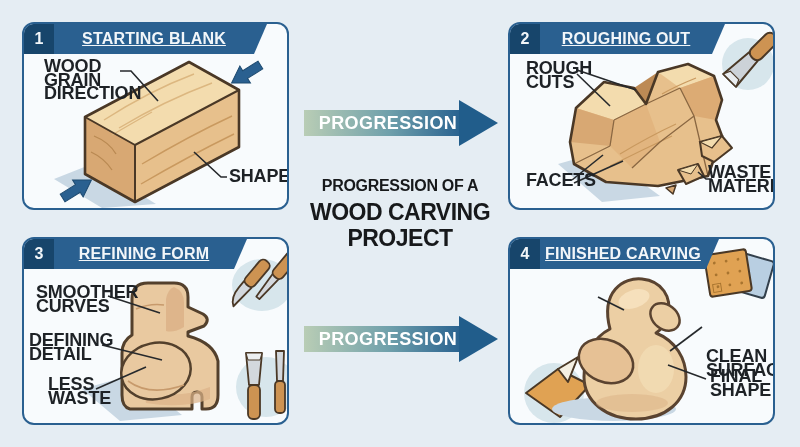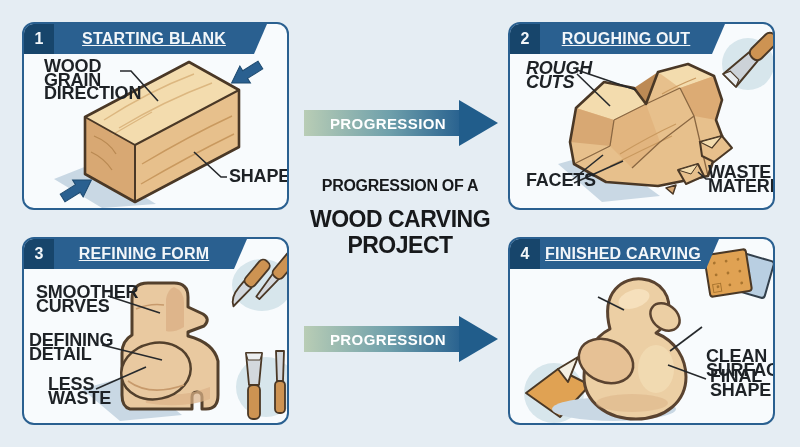--- a/index.html
+++ b/index.html
@@ -17,25 +17,25 @@
   .num{width:30px;display:flex;align-items:center;justify-content:center;background:#17456b;
        color:#f2f6f9;font-weight:bold;font-size:16px;border-top-left-radius:9px;}
   .ptitle{flex:1;display:flex;align-items:center;justify-content:center;color:#f2f6f9;
        font-weight:bold;font-size:16px;letter-spacing:0.2px;text-decoration:underline;}
   .lbl{position:absolute;z-index:3;font-size:18px;font-weight:bold;color:#1e2226;
        line-height:13.5px;letter-spacing:-0.2px;white-space:pre-line;}
 
   
   .center-title{position:absolute;left:290px;top:177px;width:220px;text-align:center;
        color:#17191b;z-index:4;}
-  .center-title .t1{font-size:16px;font-weight:bold;letter-spacing:-0.3px;margin-bottom:11px;}
+  .center-title .t1{font-size:16px;font-weight:bold;letter-spacing:-0.3px;margin-bottom:4px;}
   .center-title .t2{font-size:23px;font-weight:bold;letter-spacing:-0.5px;line-height:26px;}
   .flow-arrow{position:absolute;width:196px;height:50px;z-index:3;}
   .flow-label{position:absolute;width:156px;height:26px;display:flex;align-items:center;
-       justify-content:center;color:#ffffff;font-weight:bold;font-size:15px;
+       justify-content:center;color:#ffffff;font-weight:bold;font-size:18px;
        letter-spacing:0.4px;z-index:4;}
 
   .leader{stroke:#26292c;stroke-width:1.6;fill:none;}
   .outl{stroke:#4a3826;stroke-linejoin:round;}
 </style>
 </head>
 <body>
 
 <div class="stage">
 
@@ -104,21 +104,21 @@
       <path class="leader" d="M67,46 L126,66"></path>
       <path class="leader" d="M67,50 L100,82"></path>
       <path class="leader" d="M62,156 L93,131"></path>
       <path class="leader" d="M64,159 L113,137"></path>
       <path class="leader" d="M188,148 L196,155 L202,155"></path>
     </svg>
     <header style="width:202px;">
       <div class="num">2</div>
       <div class="ptitle">ROUGHING OUT</div>
     </header>
-    <div class="lbl" style="left:16px;top:38px;width:48px;text-align:left;font-style:italic;">ROUGH
+    <div class="lbl" style="left:16px;top:38px;width:48px;text-align:left;">ROUGH
 CUTS</div>
     <div class="lbl" style="left:16px;top:150px;width:46px;text-align:right;">FACETS</div>
     <div class="lbl" style="left:198px;top:142px;width:62px;text-align:center;">WASTE
 MATERIAL</div>
   </section>
 
   <section class="panel" style="left:22px;top:237px;">
     <svg class="illus" width="263" height="184" viewBox="0 0 263 184">
       <ellipse cx="238" cy="46" rx="30" ry="26" fill="#d7e6ec"></ellipse>
       <g>

